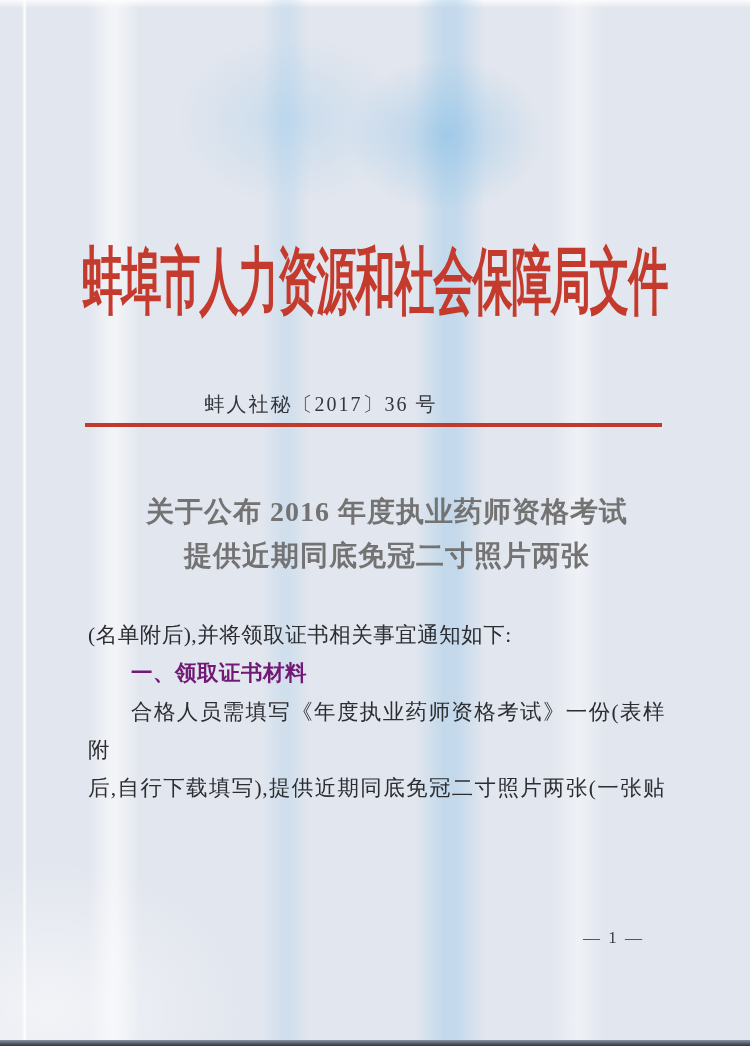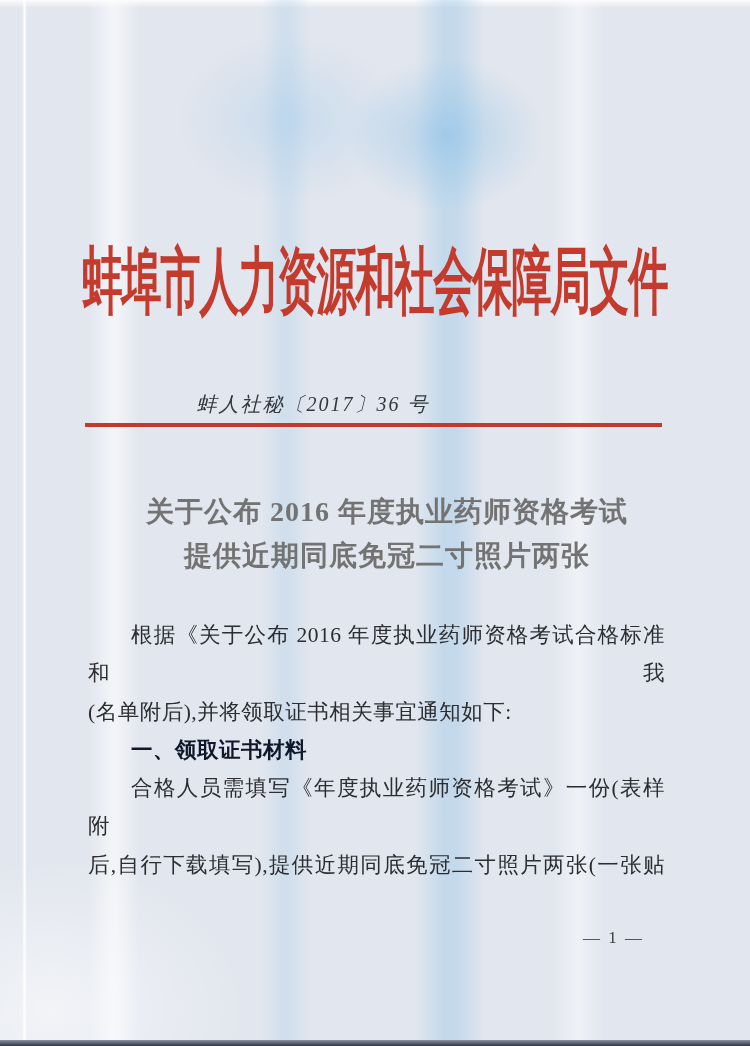--- a/index.html
+++ b/index.html
@@ -64,27 +64,26 @@
     font-weight: bold;
     letter-spacing: -1px;
     color: #c43a2c;
     transform: scaleY(1.82);
     transform-origin: center;
     white-space: nowrap;
   }
 
   .doc-number {
     top: 391px;
-    left: 4px;
+    left: 12px;
     width: 618px;
     text-align: center;
     font-size: 20px;
     letter-spacing: 2px;
     color: #33363b;
-    font-style: italic;
   }
 
   .red-rule {
     top: 423px;
     left: 85px;
     width: 577px;
     height: 4px;
     background: #c23a2c;
   }
 
@@ -108,21 +107,21 @@
     line-height: 38.3px;
     color: #2b2d30;
     letter-spacing: 0.5px;
   }
   .line { min-height: 38.3px; }
   .indent { text-indent: 43px; }
   .fill { text-align: justify; text-align-last: justify; }
   .heading {
     font-family: "Liberation Sans", "DejaVu Sans", sans-serif;
     font-weight: bold;
-    color: #0f172a;
+    color: #701a75;
   }
 
   .page-number {
     top: 928px;
     right: 106px;
     font-size: 17px;
     letter-spacing: 2px;
     color: #3a3d42;
   }
 
@@ -146,21 +145,20 @@
 <div class="layer doc-number">蚌人社秘〔2017〕36 号</div>
 
 <div class="layer red-rule"></div>
 
 <div class="layer notice-title">
   <div>关于公布 2016 年度执业药师资格考试</div>
   <div>提供近期同底免冠二寸照片两张</div>
 </div>
 
 <div class="layer notice-body">
-  <div class="line indent fill">根据《关于公布 2016 年度执业药师资格考试合格标准和我</div>
   <div class="line">(名单附后),并将领取证书相关事宜通知如下:</div>
   <div class="line indent heading">一、领取证书材料</div>
   <div class="line indent fill">合格人员需填写《年度执业药师资格考试》一份(表样附</div>
   <div class="line fill">后,自行下载填写),提供近期同底免冠二寸照片两张(一张贴</div>
 </div>
 
 <div class="layer page-number">— 1 —</div>
 
 <div class="bottom-edge"></div>
 

